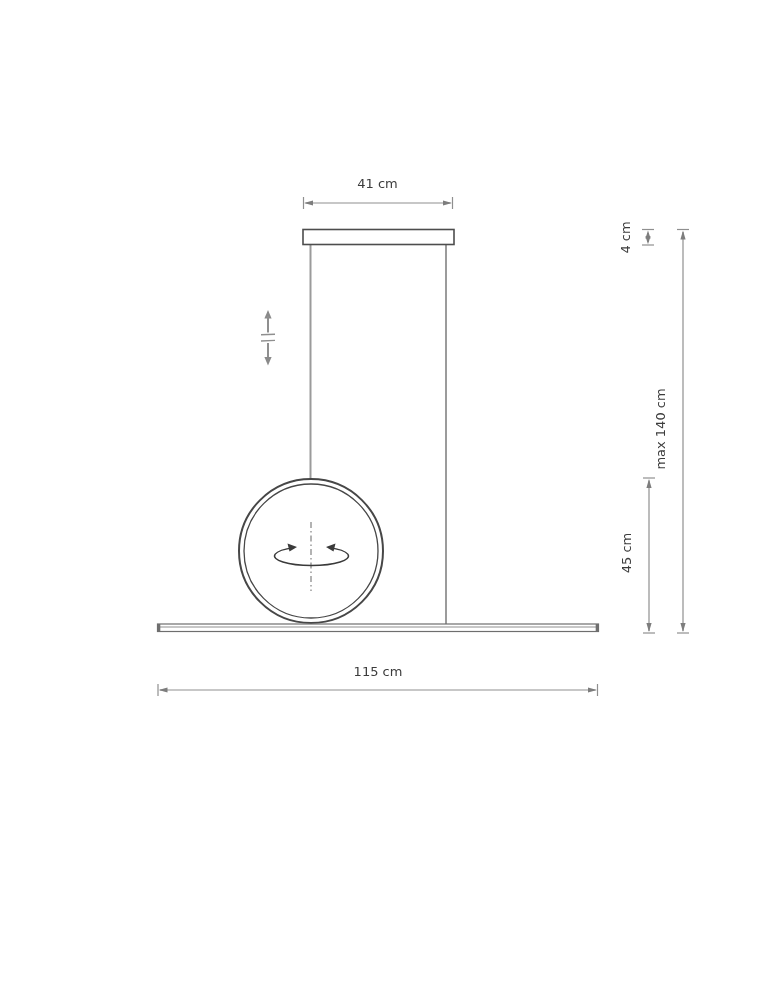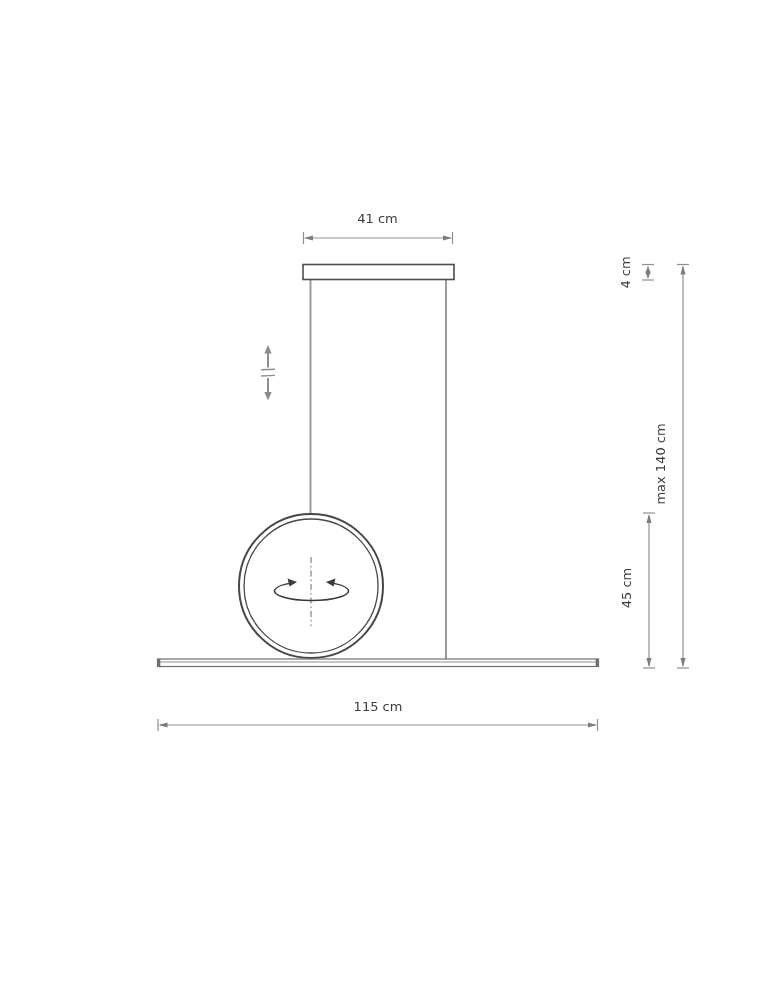--- a/index.html
+++ b/index.html
@@ -6,21 +6,20 @@
     margin: 0;
     padding: 0;
     background: #ffffff;
   }
   .stage {
     position: relative;
     width: 774px;
     height: 732px;
     background: #ffffff;
     overflow: hidden;
-    margin-top: 35px;
   }
   svg { display: block; }
 
   .dim-line  { stroke: #8f8f8f; stroke-width: 1.2; fill: none; }
   .tick      { stroke: #8f8f8f; stroke-width: 1.2; fill: none; }
   .arrow     { fill: #7d7d7d; stroke: none; }
   .dim-text  {
     font-family: "DejaVu Sans", "Liberation Sans", sans-serif;
     font-size: 13px;
     fill: #3c3c3c;

